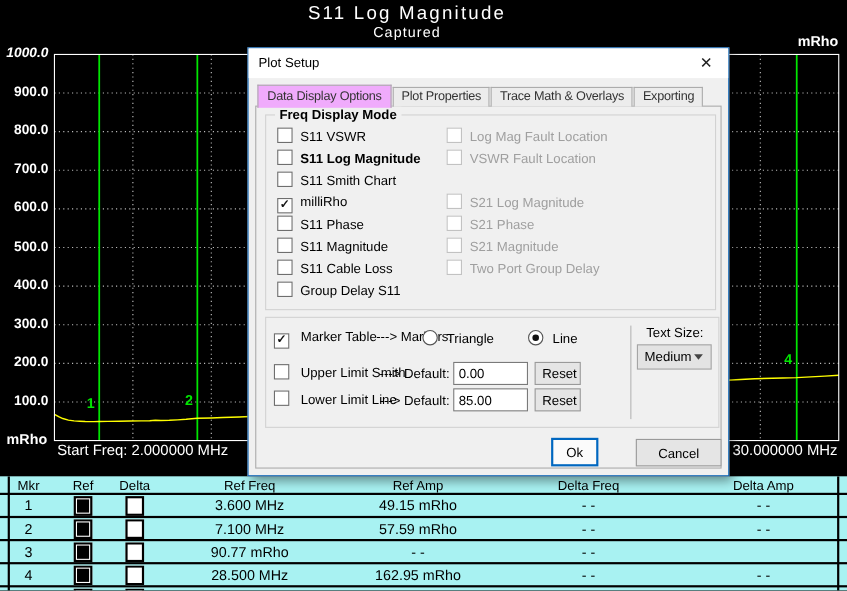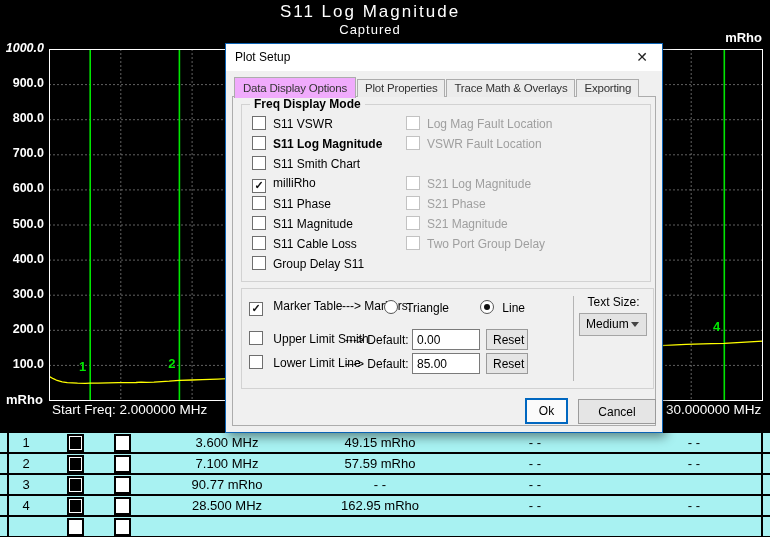--- a/index.html
+++ b/index.html
@@ -197,27 +197,36 @@
       <button class="btn" style="left:244px;top:64px;width:42px;height:21px;">Reset</button>
 
       <span class="lbl" style="left:332px;top:6px;width:79px;text-align:center;">Text Size:</span>
       <div class="combo" style="left:337px;top:24px;width:54px;height:15px;">
         <span>Medium</span>
         <span class="caret"></span>
       </div>
     </div>
   </div>
 
-  <button class="btn default" style="left:275px;top:354px;width:43px;height:26px;margin-left:24px;">Ok</button>
+  <button class="btn default" style="left:275px;top:354px;width:43px;height:26px;">Ok</button>
   <button class="btn" style="left:352px;top:355px;width:78px;height:25px;">Cancel</button>
 </div>
 
 <div class="mtable" id="mtable" style="background: rgb(168, 242, 242);">
   <div class="vframe" style="left:7px;"></div>
   <div class="vframe" style="left:761px;"></div>
+<div class="mt-head">
+      <div class="mt-cell">Mkr</div>
+      <div class="mt-cell">Ref</div>
+      <div class="mt-cell">Delta</div>
+      <div class="mt-cell">Ref Freq</div>
+      <div class="mt-cell">Ref Amp</div>
+      <div class="mt-cell">Delta Freq</div>
+      <div class="mt-cell">Delta Amp</div>
+    </div>
     <div class="mt-row">
       <div class="mt-cell">1</div>
       <div class="mt-cell">
         <div class="tcb on">
           <div class="fill"></div>
         </div>
       </div>
       <div class="mt-cell">
         <div class="tcb">
           <div class="fill"></div>

